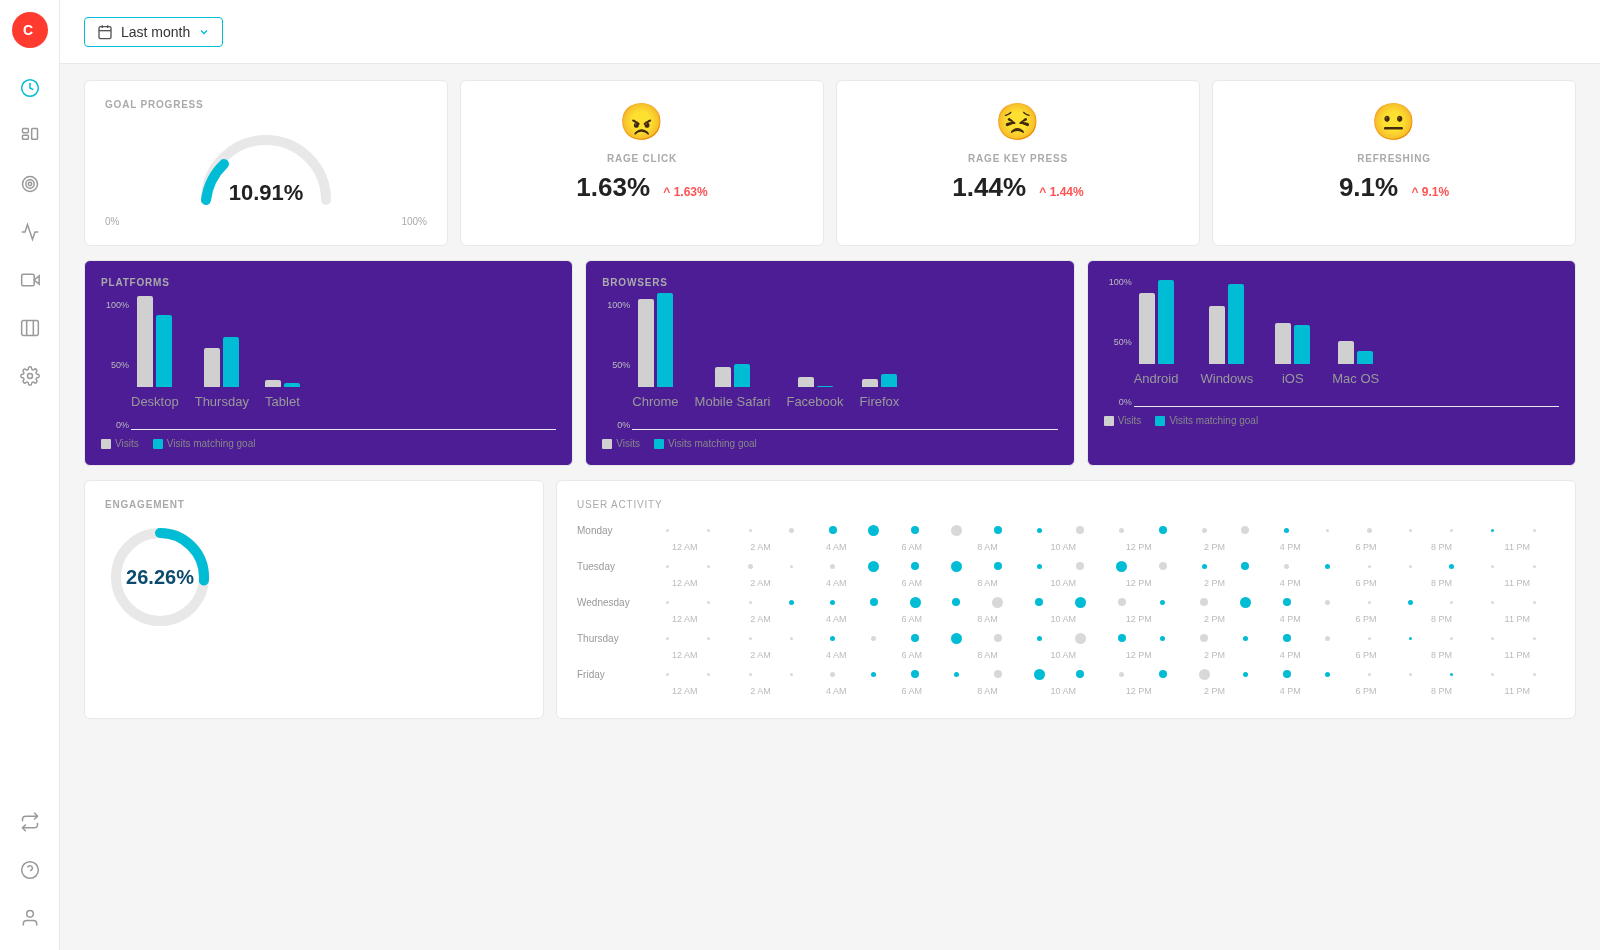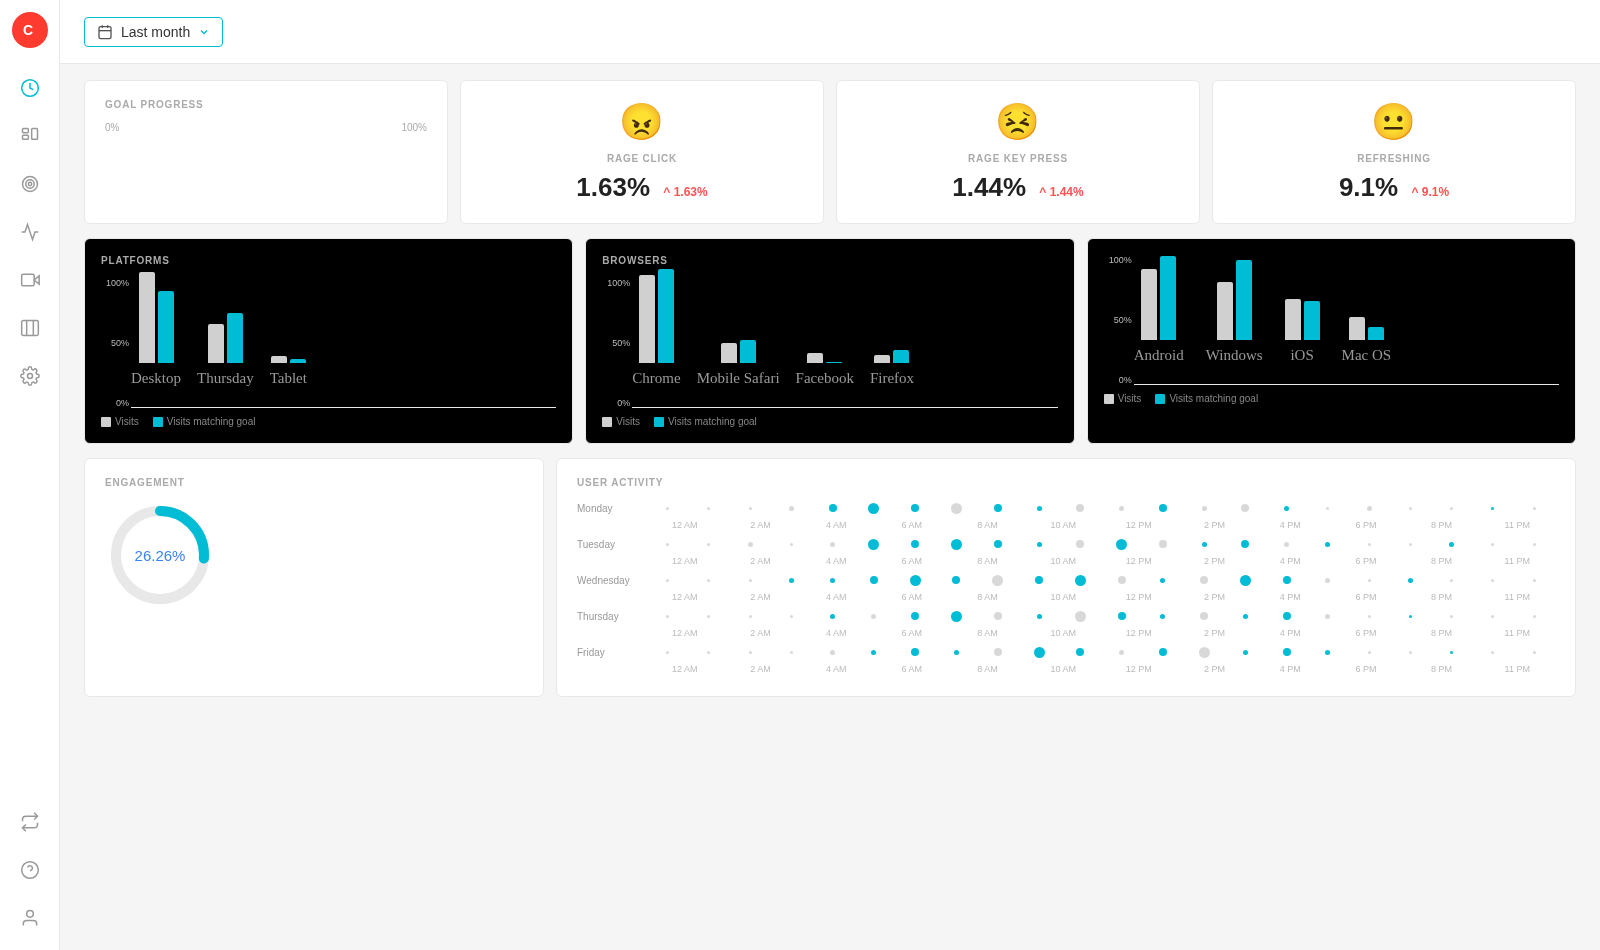--- a/index.html
+++ b/index.html
@@ -175,21 +175,21 @@
     }
 
     
     .charts-row {
       display: grid;
       grid-template-columns: 1fr 1fr 1fr;
       gap: 12px;
       margin-bottom: 14px;
     }
     .chart-card {
-      background: #000000;
+      background: #4c1d95;
       border-radius: 6px;
       padding: 16px;
       border: 1px solid #e8e8e8;
     }
     .chart-title {
       font-size: 10px;
       font-weight: 700;
       color: #aaa;
       letter-spacing: 0.8px;
       text-transform: uppercase;
@@ -233,25 +233,24 @@
       align-items: flex-end;
       gap: 3px;
     }
     .bar {
       width: 16px;
       border-radius: 2px 2px 0 0;
     }
     .bar.visits { background: #d0d0d0; }
     .bar.goal { background: #00bcd4; }
     .bar-label {
-      font-size: 15px;
+      font-size: 13px;
       color: #999;
       text-align: right;
       margin-top: 4px;
-      font-family: Liberation Serif, serif;
     }
     .chart-legend {
       display: flex;
       gap: 14px;
       margin-top: 8px;
       font-size: 10px;
       color: #888;
     }
     .legend-dot {
       width: 10px; height: 10px;
@@ -286,23 +285,23 @@
       position: relative;
       width: 110px;
       height: 110px;
       flex-shrink: 0;
     }
     .donut-value {
       position: absolute;
       top: 50%;
       left: 50%;
       transform: translate(-50%, -50%);
-      font-size: 15px;
-      font-weight: 400;
-      color: #3b82f6;
+      font-size: 20px;
+      font-weight: 700;
+      color: #0c4a6e;
     }
     .engagement-stats { display: flex; flex-direction: column; gap: 16px; }
     .stat-label {
       font-size: 9px;
       font-weight: 600;
       color: #aaa;
       letter-spacing: 0.7px;
       text-transform: uppercase;
     }
     .stat-value {
@@ -313,21 +312,21 @@
 
     
     .activity-card {
       background: #fff;
       border-radius: 6px;
       padding: 18px 20px;
       border: 1px solid #e8e8e8;
     }
     .activity-title {
       font-size: 10px;
-      font-weight: 700;
+      font-weight: 400;
       color: #aaa;
       letter-spacing: 0.8px;
       text-transform: uppercase;
       margin-bottom: 10px;
     }
     .activity-grid {
       overflow-x: auto;
     }
     .activity-row {
       display: flex;
@@ -458,20 +457,29 @@
         </svg>
     </div>
   </div>
 
   <div class="content">
 
     <div class="metrics-row">
 
       <div class="card goal-card">
         <div class="card-label">GOAL PROGRESS</div>
+        <div class="gauge-container">
+          <svg width="160" height="90" viewBox="0 0 160 90">
+
+            <path d="M 20 80 A 60 60 0 0 1 140 80" fill="none" stroke="#e8e8e8" stroke-width="10" stroke-linecap="round"></path>
+
+            <path d="M 20 80 A 60 60 0 0 1 38 44" fill="none" stroke="#00bcd4" stroke-width="10" stroke-linecap="round"></path>
+          </svg>
+          <div class="gauge-value">10.91%</div>
+        </div>
         <div class="gauge-labels">
           <span>0%</span>
           <span>100%</span>
         </div>
       </div>
 
       <div class="card metric-card">
         <div class="metric-emoji">😠</div>
         <div class="metric-name">RAGE CLICK</div>
         <div class="metric-value">

